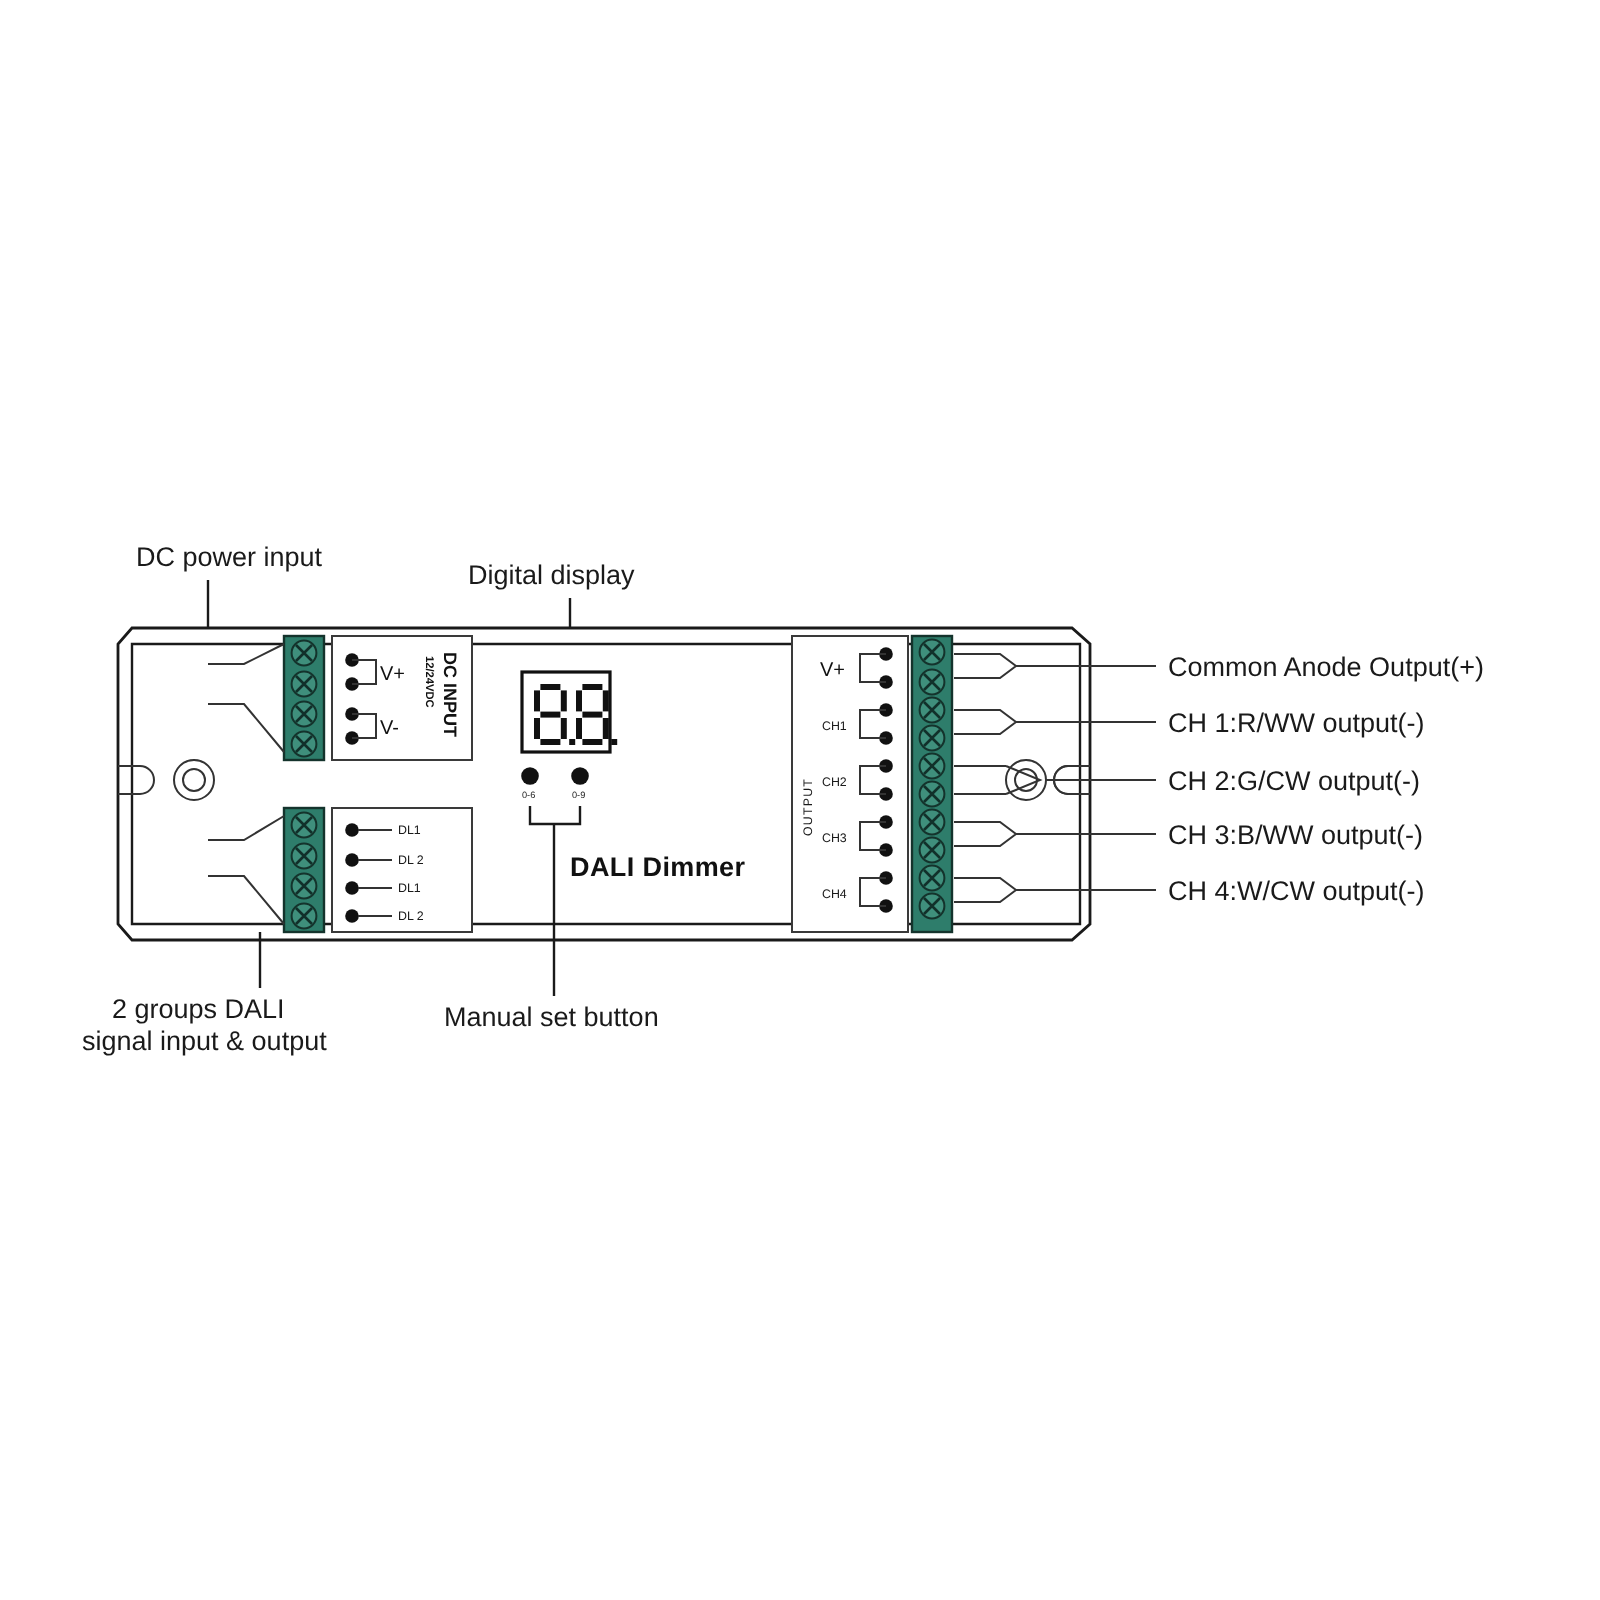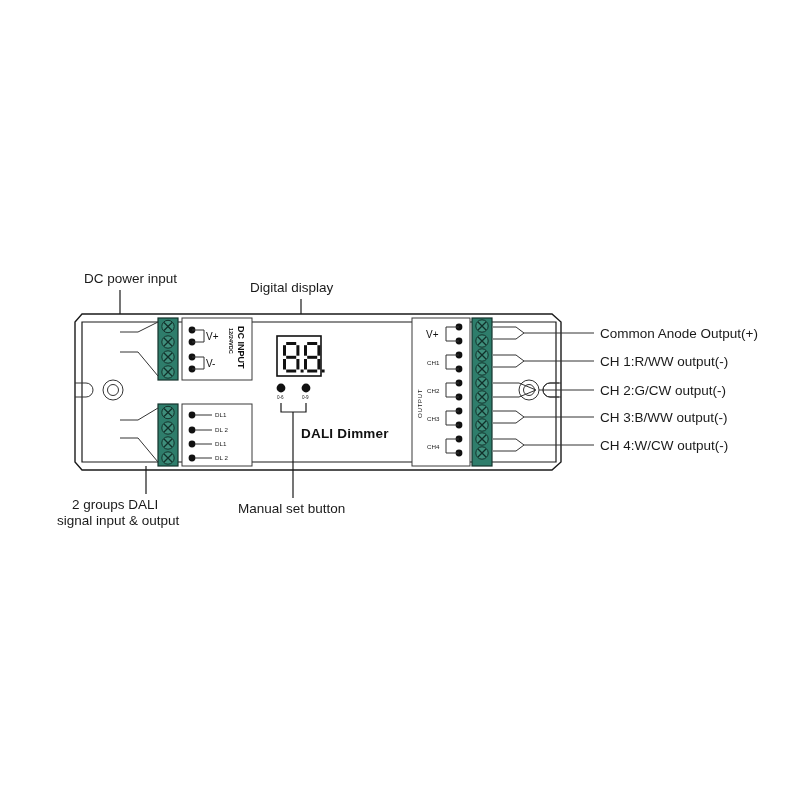--- a/index.html
+++ b/index.html
@@ -9,21 +9,21 @@
   }
   body {
     width: 800px;
     height: 800px;
     font-family: "Liberation Sans", sans-serif;
     overflow: hidden;
     position: relative;
   }
   #stage {
     position: absolute;
-    left: 16px;
+    left: 0;
     top: 0;
     width: 664px;
     height: 800px;
   }
   svg { display: block; }
   .cap {
     font-family: "Liberation Sans", sans-serif;
     font-size: 13.5px;
     fill: #1a1a1a;
   }

